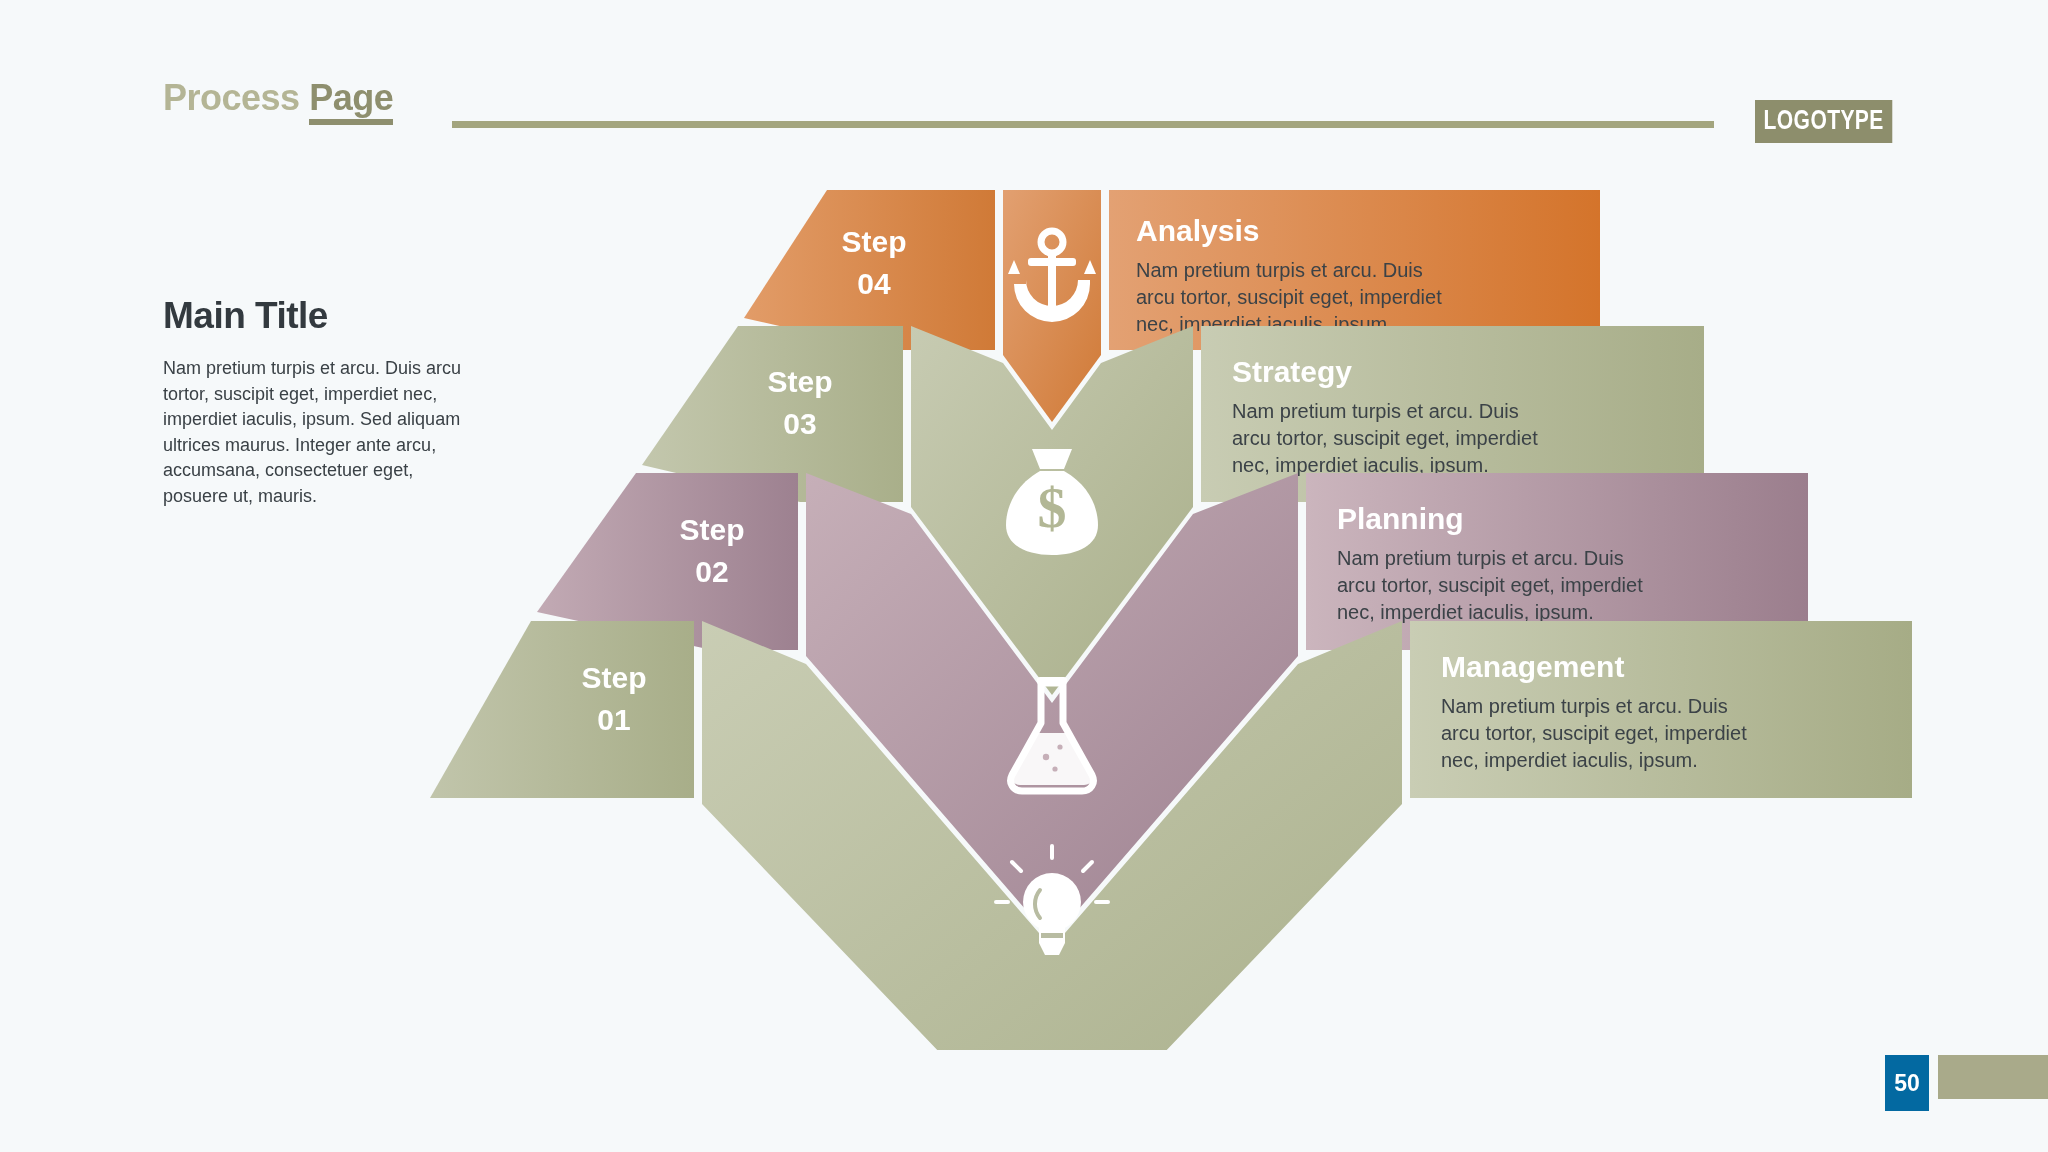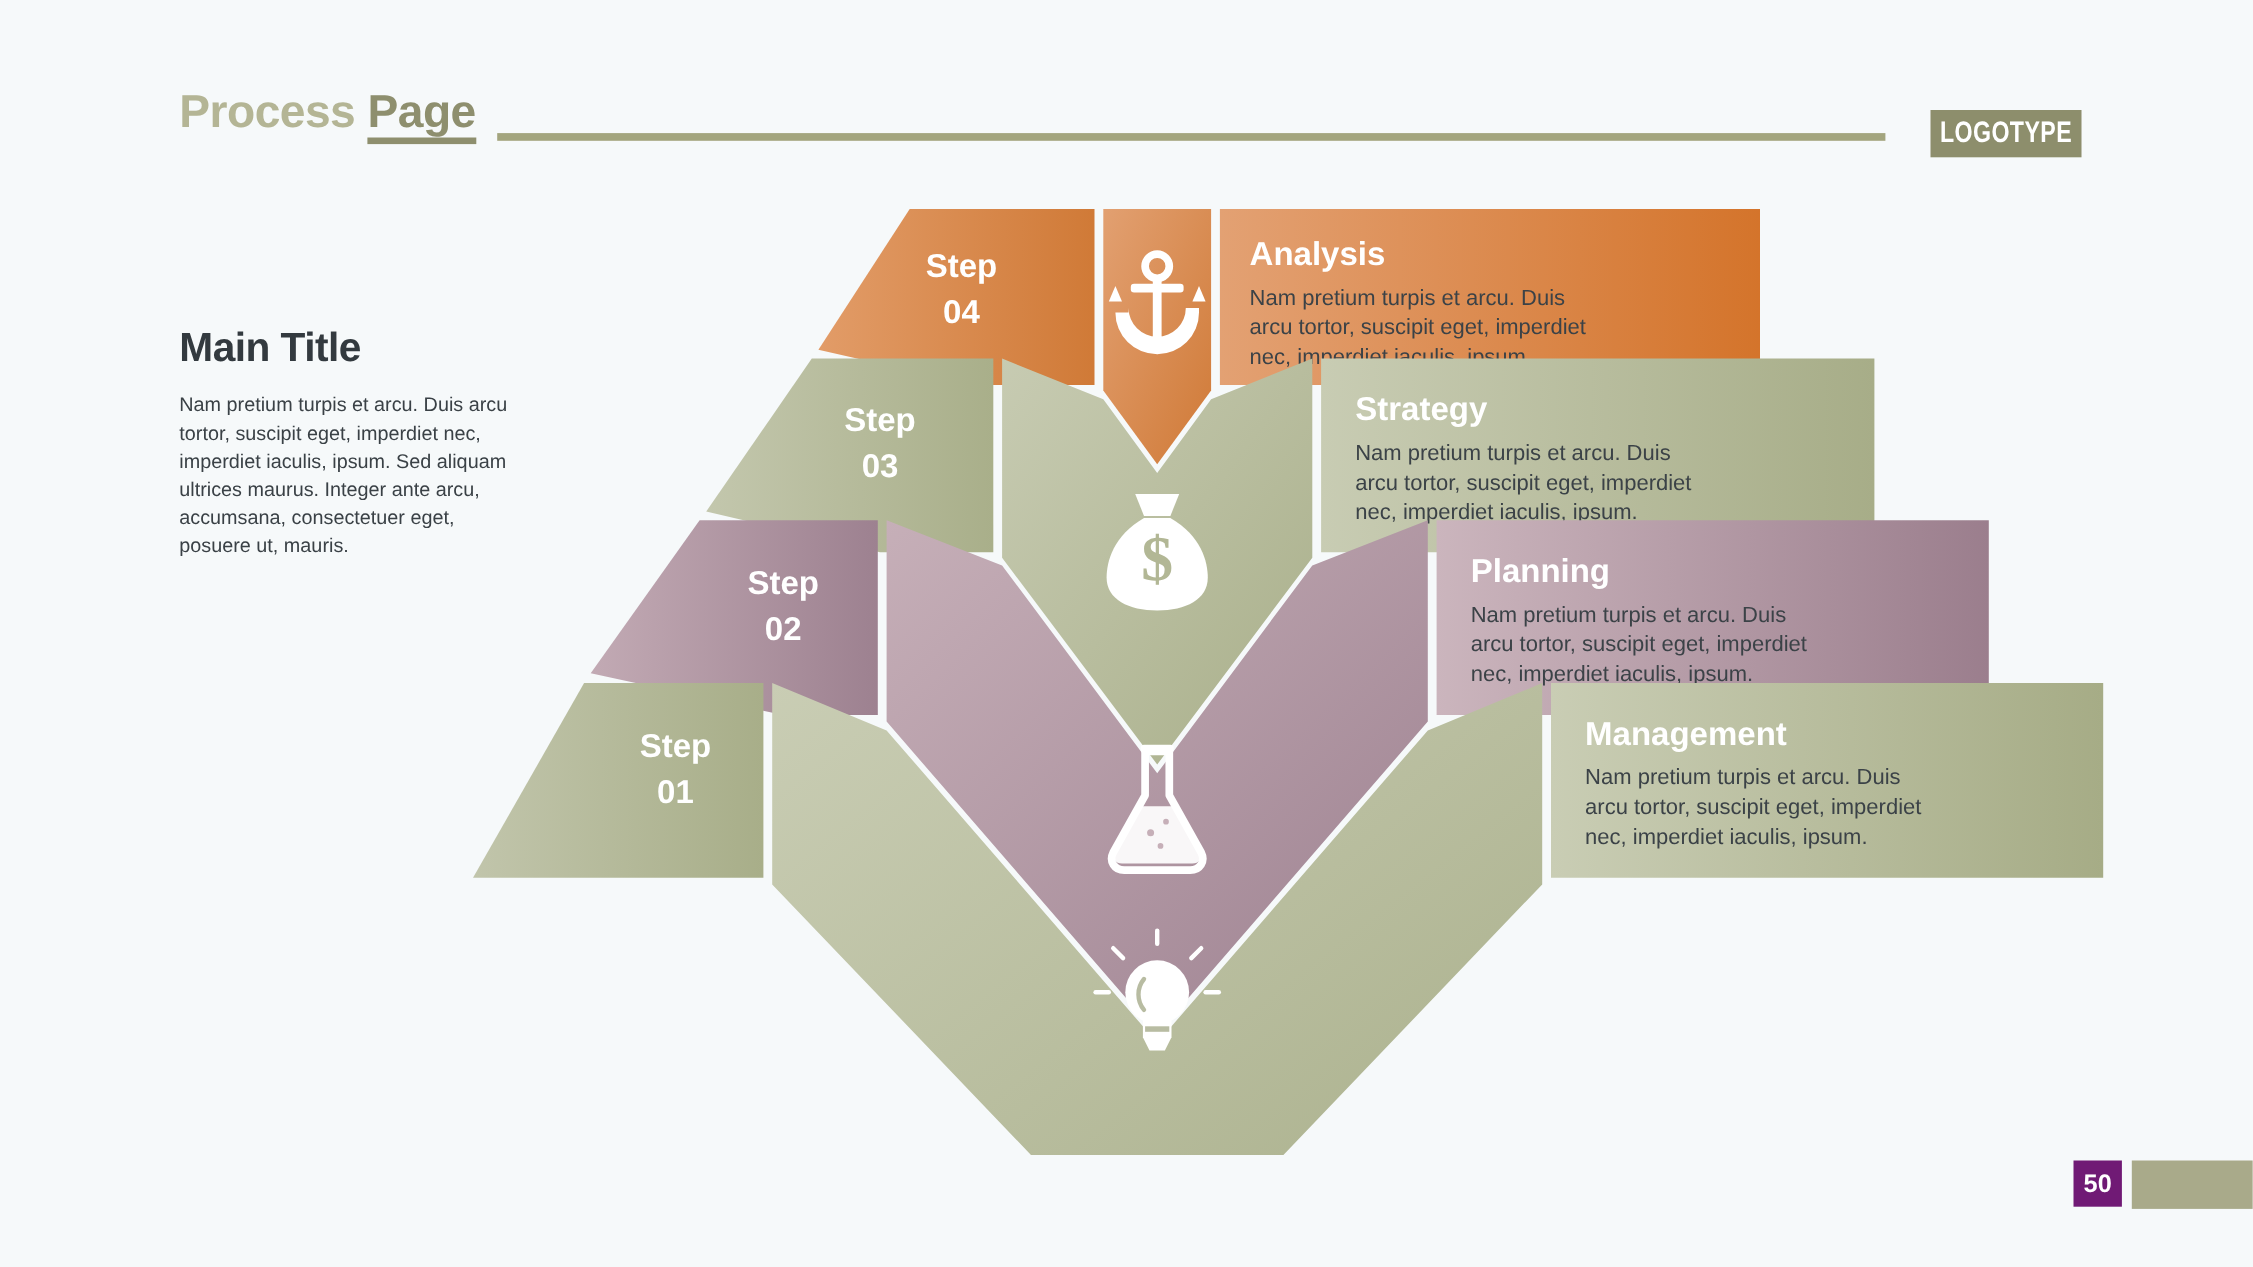--- a/index.html
+++ b/index.html
@@ -9,21 +9,21 @@
     font-family:"Liberation Sans", sans-serif;
     overflow:hidden;
     position:relative;
   }
   
   #header{
     position:absolute;left:0;top:0;width:2048px;height:150px;
   }
   #page-kicker{
     position:absolute;left:163px;top:77px;
-    font-size:42px;font-weight:bold;letter-spacing:-0.5px;
+    font-size:36px;font-weight:bold;letter-spacing:-0.5px;
     white-space:nowrap;
   }
   #page-kicker .k-light{color:#b4b595;}
   #page-kicker .k-dark{color:#8e8f6e;border-bottom:6px solid #8e8f6e;padding-bottom:1px;}
   #header-rule{
     position:absolute;left:452px;top:121px;width:1262px;height:7px;
     background:#a3a57e;
   }
   #logotype{
     position:absolute;left:1755px;top:100px;
@@ -57,21 +57,21 @@
     fill:#ffffff;font-family:"Liberation Sans", sans-serif;
     font-weight:bold;font-size:30px;
   }
   .desc-line{
     fill:#3b4247;font-family:"Liberation Sans", sans-serif;
     font-size:20px;
   }
   
   #page-num{
     position:absolute;left:1885px;top:1055px;
-    width:44px;height:42px;background:#701a75;
+    width:44px;height:56px;background:#0369a1;
     color:#ffffff;font-size:23px;font-weight:bold;
     display:flex;align-items:center;justify-content:center;
   }
   #footer-bar{
     position:absolute;left:1938px;top:1055px;
     width:110px;height:44px;background:#a9aa8a;
   }
 </style>
 </head>
 <body>

